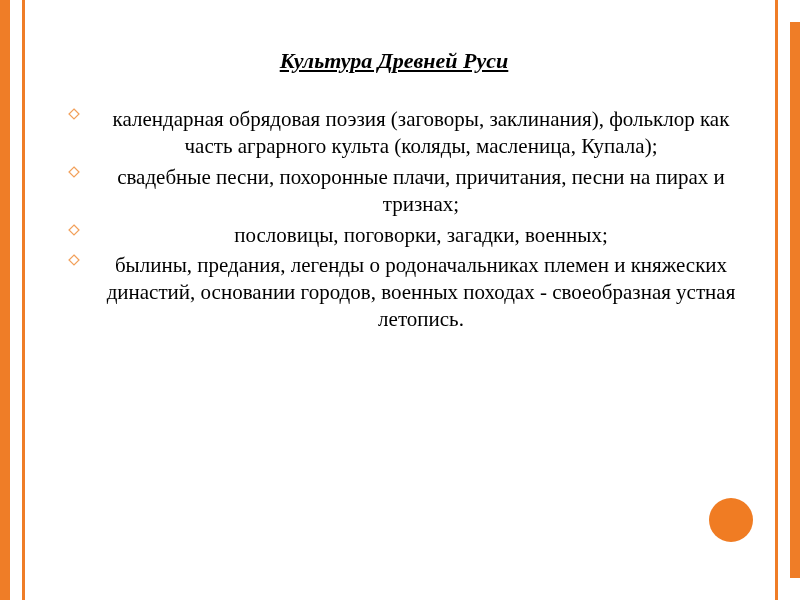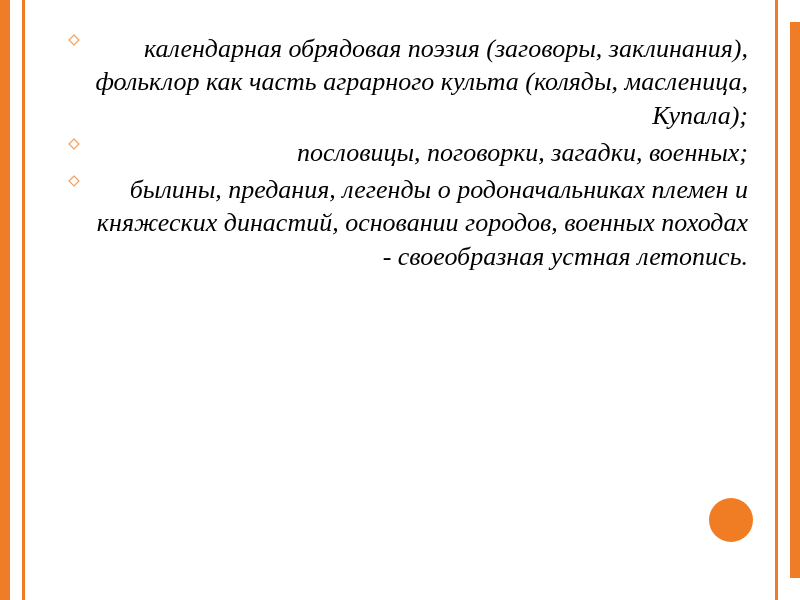--- a/index.html
+++ b/index.html
@@ -106,27 +106,26 @@
     font-weight: normal;
     color: #000000;
   }
   ul.bullets {
     list-style: none;
     margin: 32px 0 0 0;
     padding: 0 0 0 28px;
   }
   ul.bullets > li {
     position: relative;
-    font-size: 26px;
+    font-size: 21px;
     line-height: 1.28;
     color: #000000;
     margin-bottom: 4px;
     padding-left: 26px;
-    text-align: right;
-    font-style: italic;
+    text-align: center;
   }
   ul.bullets > li .marker {
     position: absolute;
     left: 0;
     top: 2px;
     width: 16px;
     color: #f2a05a;
     font-size: 16px;
     line-height: 1.5;
   }
@@ -142,30 +141,39 @@
   <div class="left-bar-outer"></div>
   <div class="left-bar-inner"></div>
   <div class="right-bar-outer"></div>
   <div class="right-bar-inner"></div>
   <div class="corner-notch-top"></div>
   <div class="corner-notch-bottom"></div>
   <div class="dot"></div>
 
   <div class="content">
 
+    <h1 class="slide-title"><span>Культура Древней Руси</span></h1>
 
 
     <ul class="bullets">
       <li>
         <span class="marker">
           <svg width="12" height="12" viewBox="0 0 12 12" aria-hidden="true">
             <path d="M6 1 L11 6 L6 11 L1 6 Z" fill="none" stroke="#f2a05a" stroke-width="1.2"></path>
           </svg>
         </span>
         <span>календарная обрядовая поэзия (заговоры, заклинания), фольклор как часть аграрного культа (коляды, масленица, Купала);</span>
+      </li>
+      <li>
+        <span class="marker">
+          <svg width="12" height="12" viewBox="0 0 12 12" aria-hidden="true">
+            <path d="M6 1 L11 6 L6 11 L1 6 Z" fill="none" stroke="#f2a05a" stroke-width="1.2"></path>
+          </svg>
+        </span>
+        <span>свадебные песни, похоронные плачи, причитания, песни на пирах и тризнах;</span>
       </li>
       <li>
         <span class="marker">
           <svg width="12" height="12" viewBox="0 0 12 12" aria-hidden="true">
             <path d="M6 1 L11 6 L6 11 L1 6 Z" fill="none" stroke="#f2a05a" stroke-width="1.2"></path>
           </svg>
         </span>
         <span>пословицы, поговорки, загадки, военных;</span>
       </li>
       <li>

